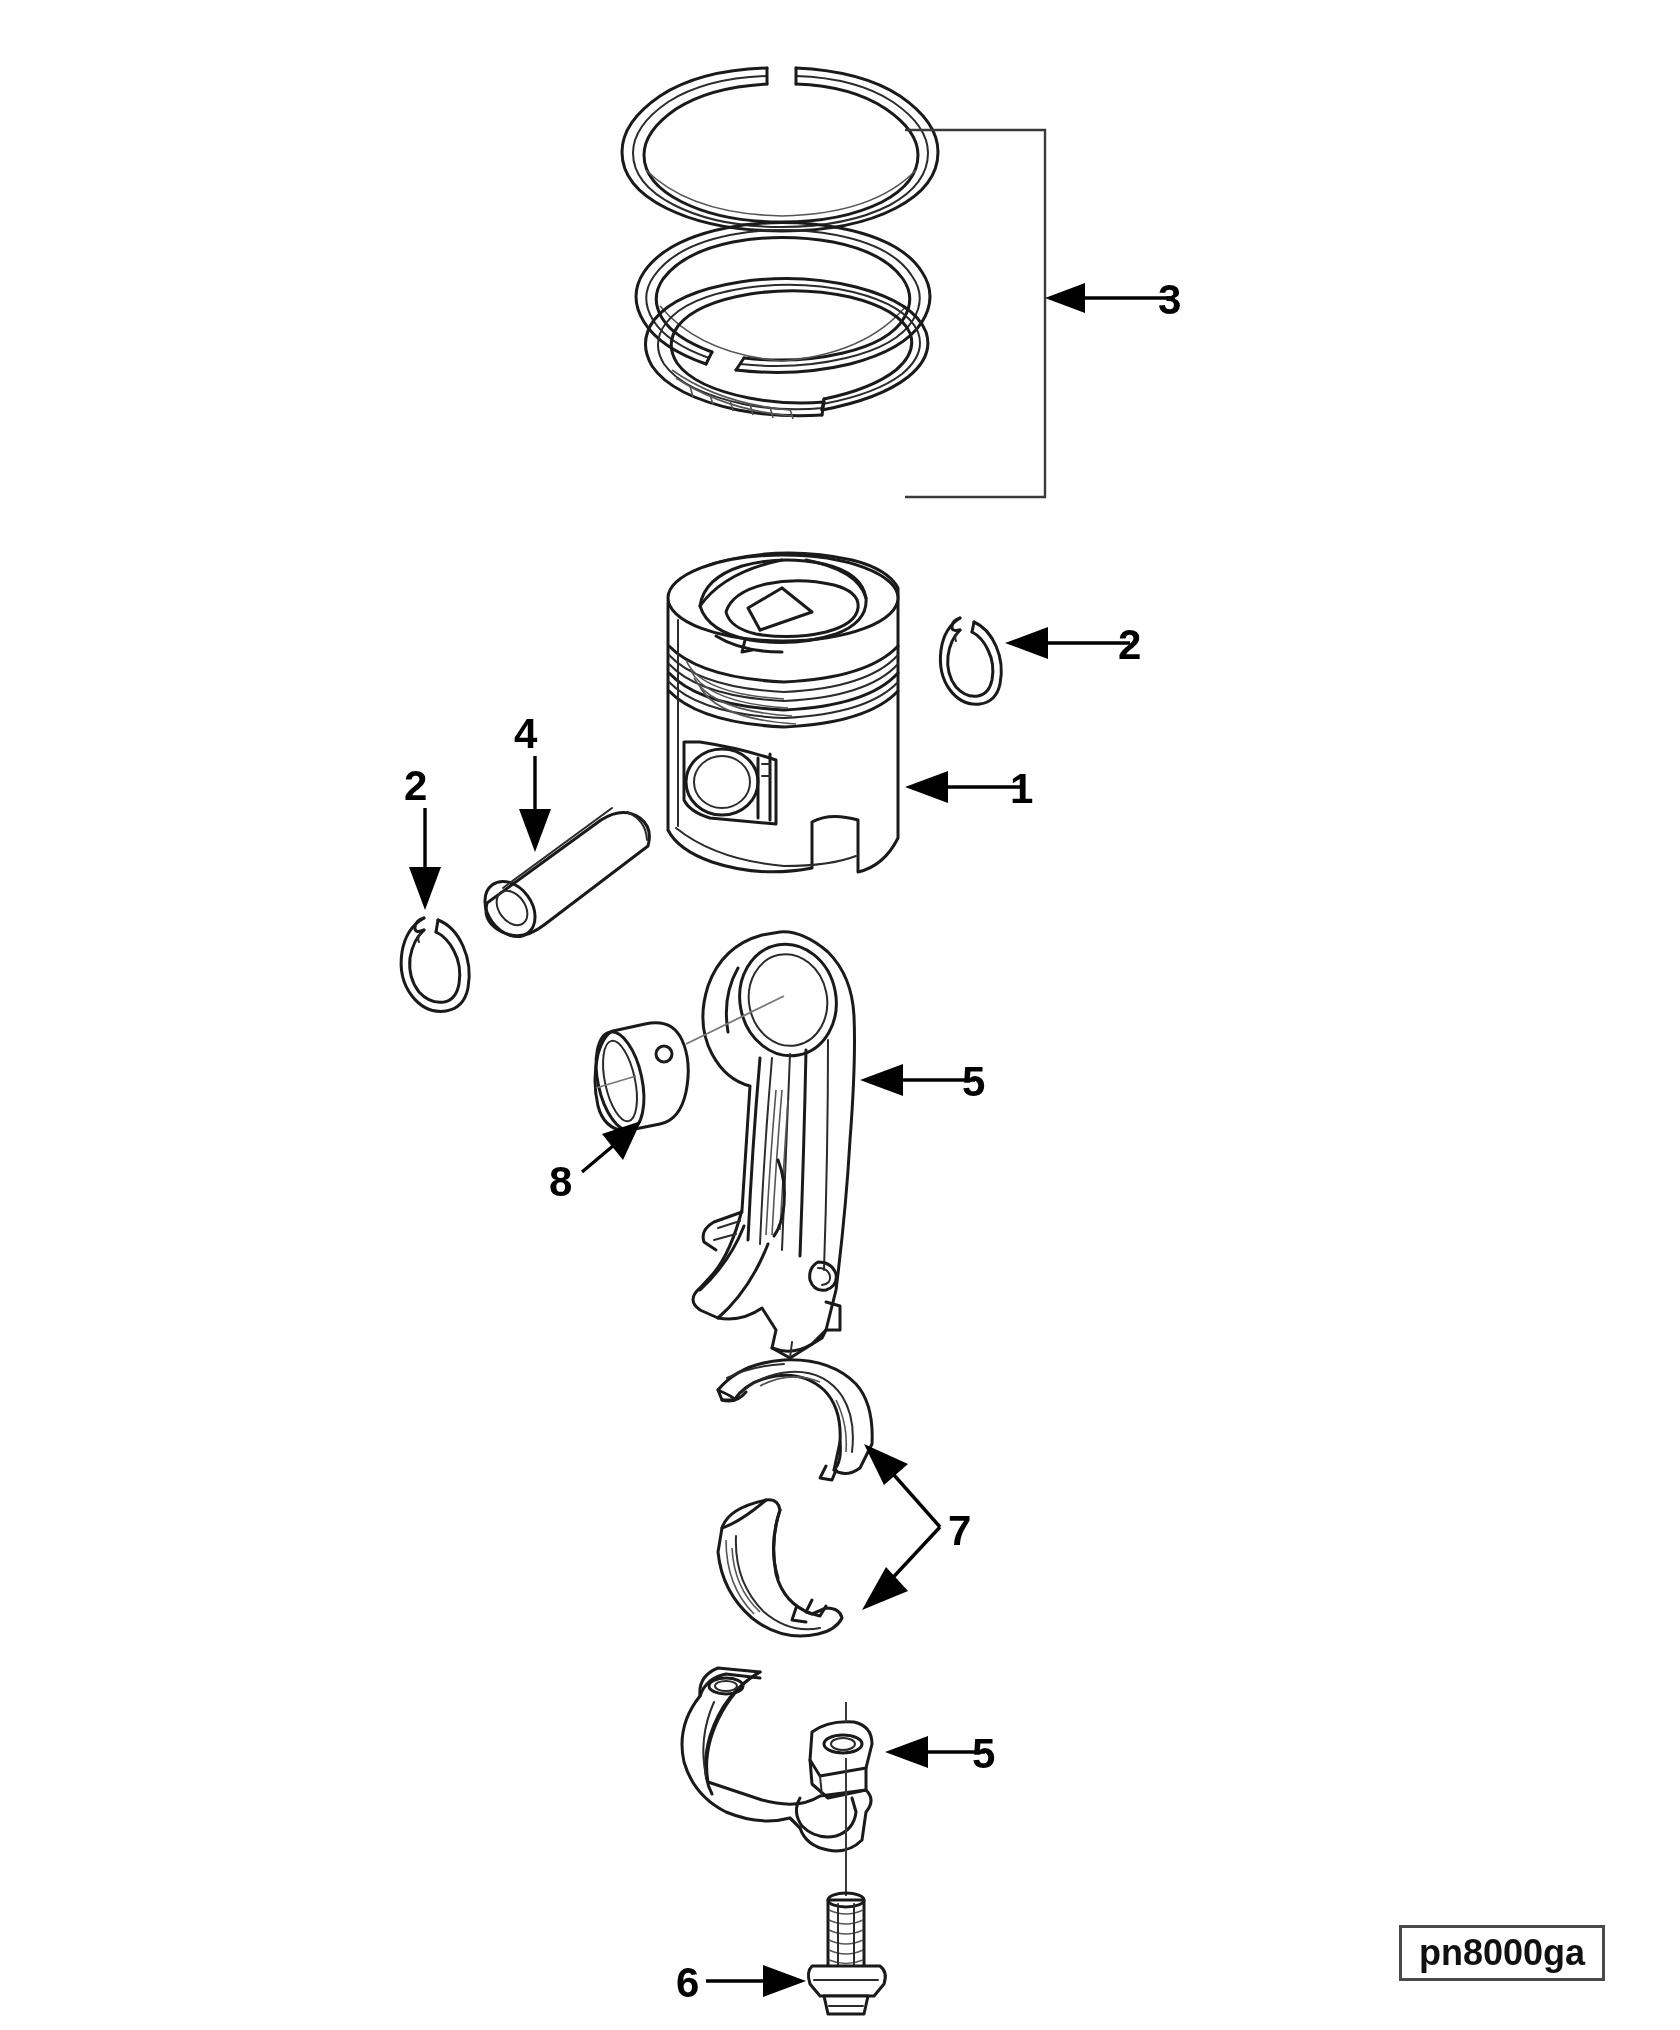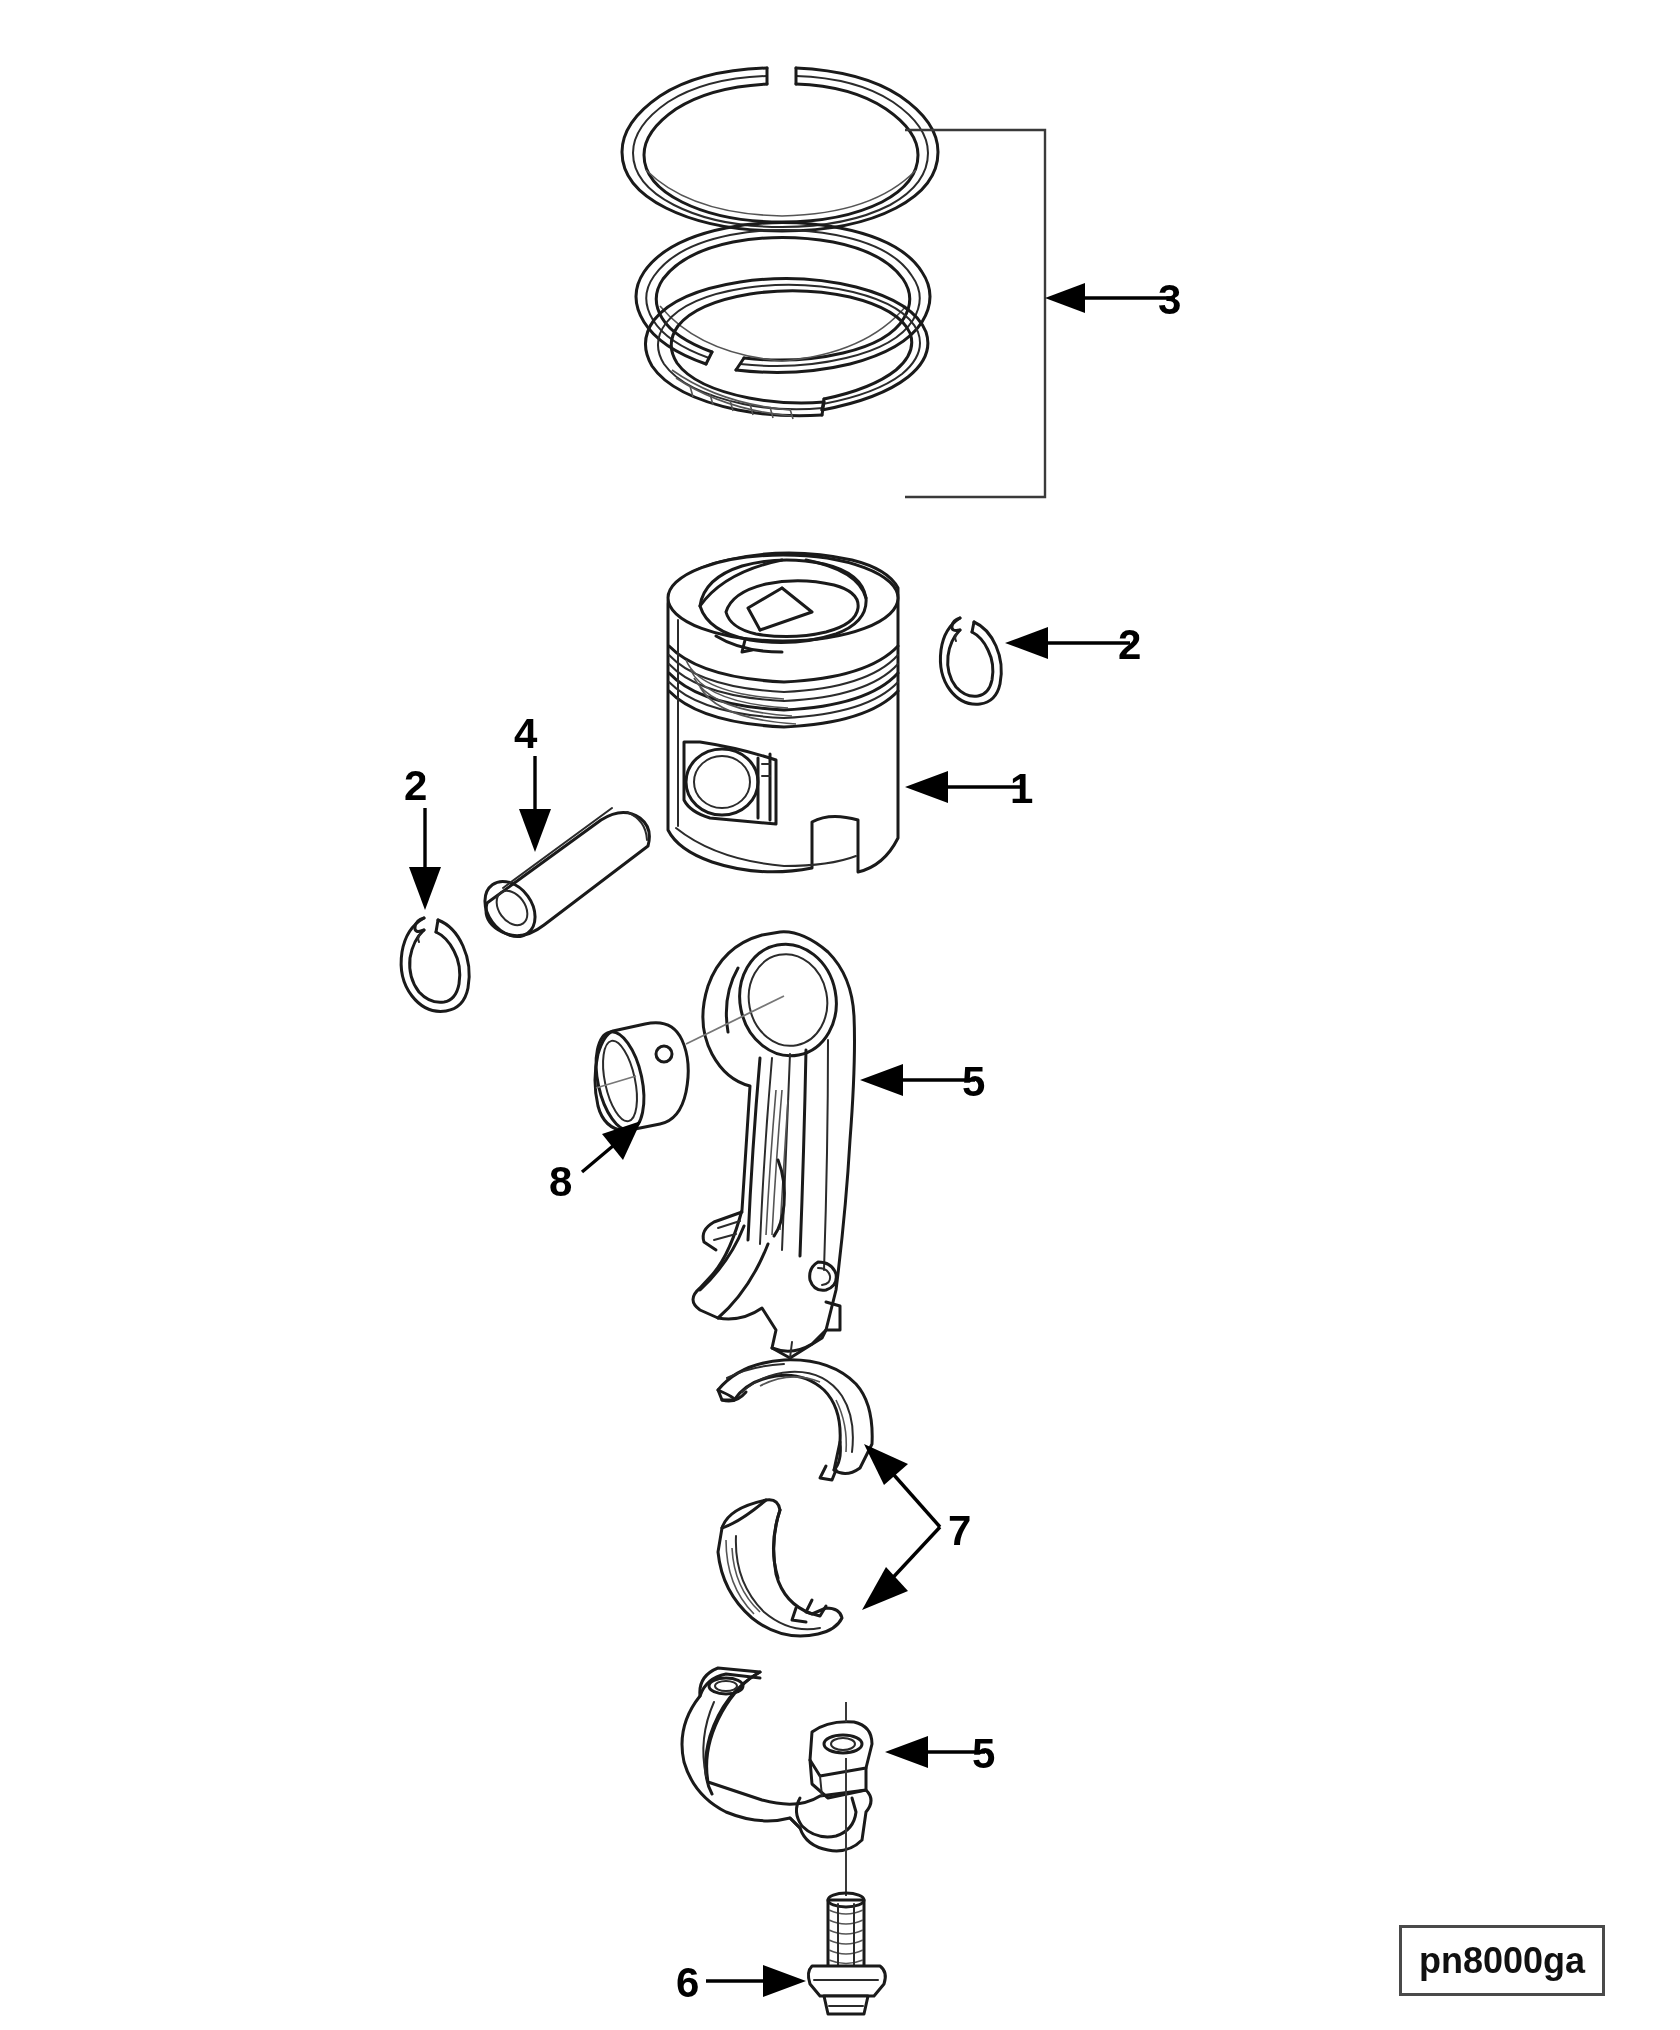--- a/index.html
+++ b/index.html
@@ -76,21 +76,21 @@
     fill: none;
     stroke: #777777;
     stroke-width: 1.8;
   }
   .arrowHead { fill: #000000; }
   #part-code-box {
     position: absolute;
     left: 1399px;
     top: 1925px;
     width: 206px;
-    height: 71px;
+    height: 56px;
     border: 3px solid #4a4a4a;
     background: #ffffff;
     box-sizing: border-box;
     display: flex;
     align-items: center;
     justify-content: center;
   }
   #part-code-text {
     font-family: "Liberation Sans", sans-serif;
     font-size: 36px;

